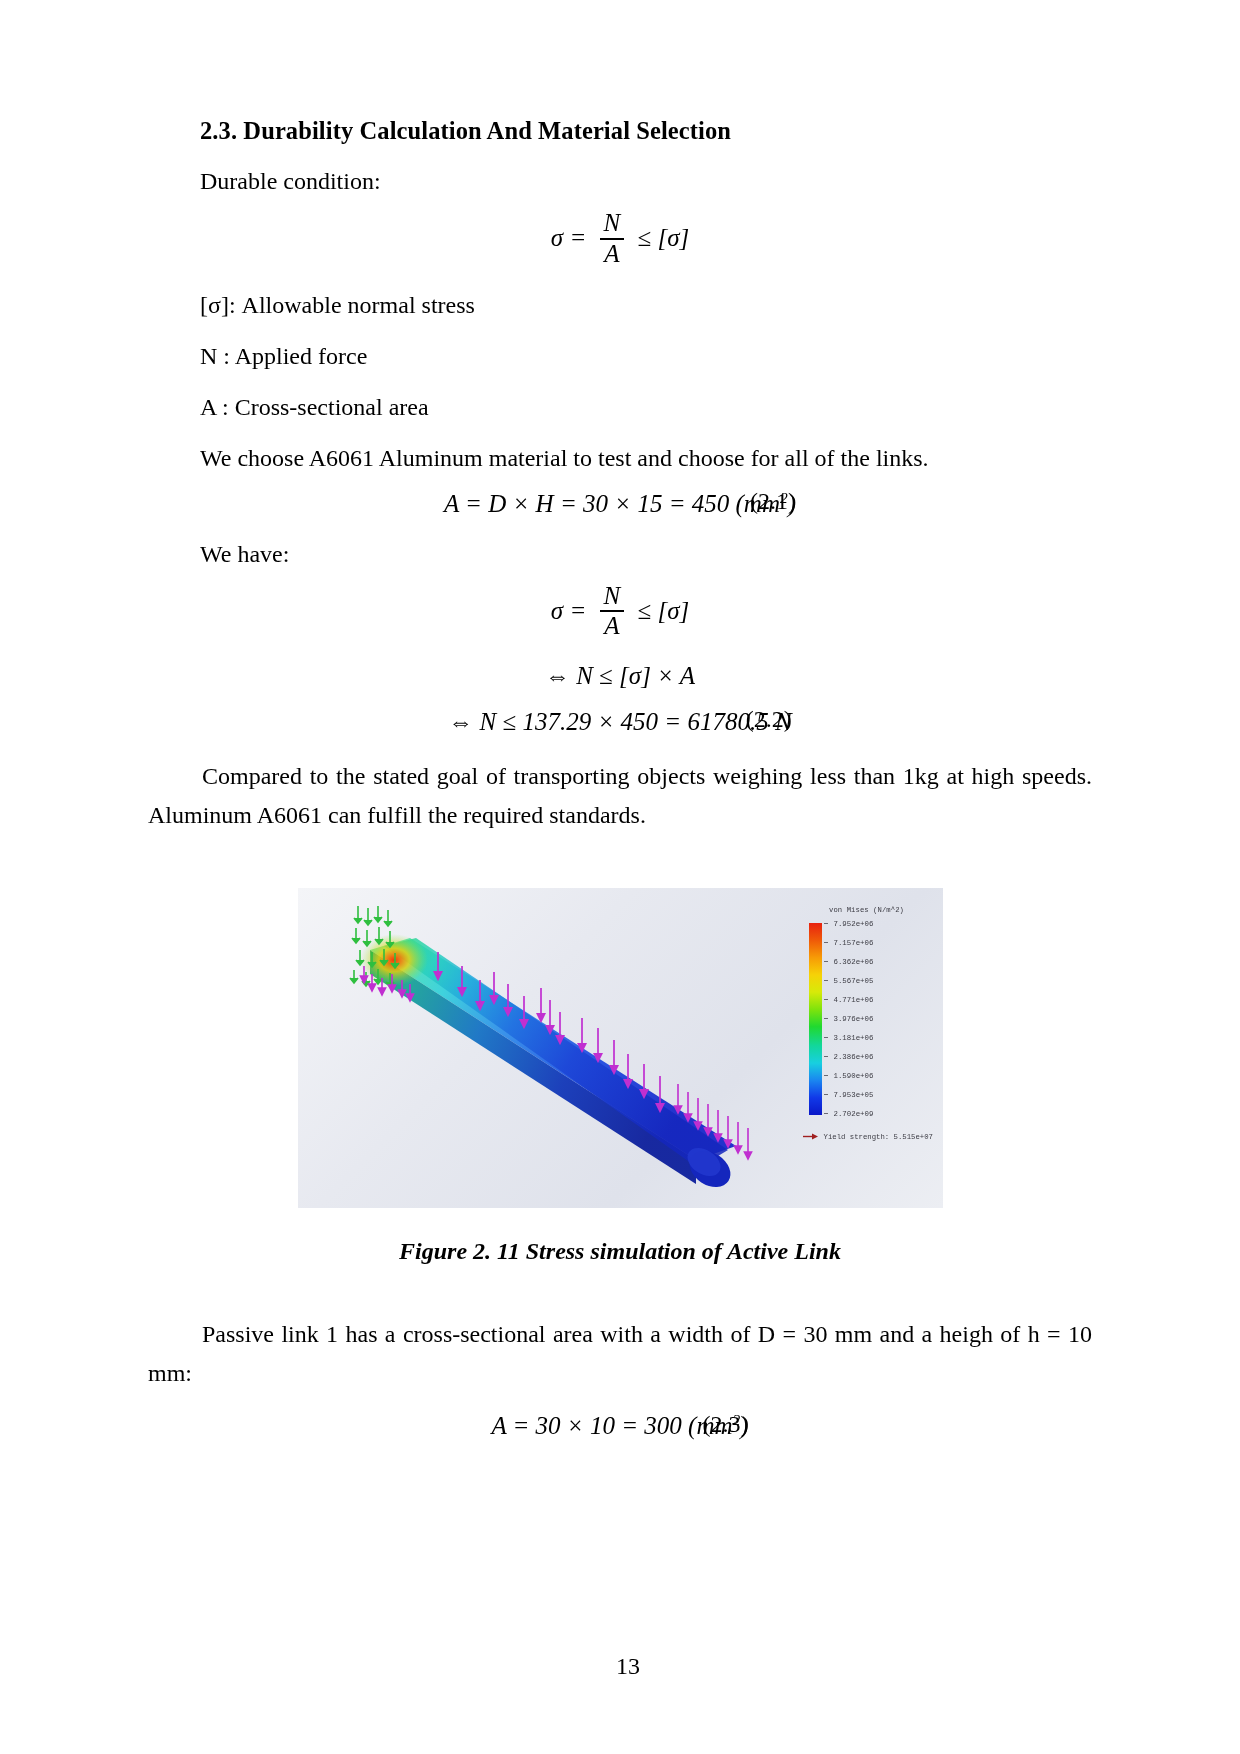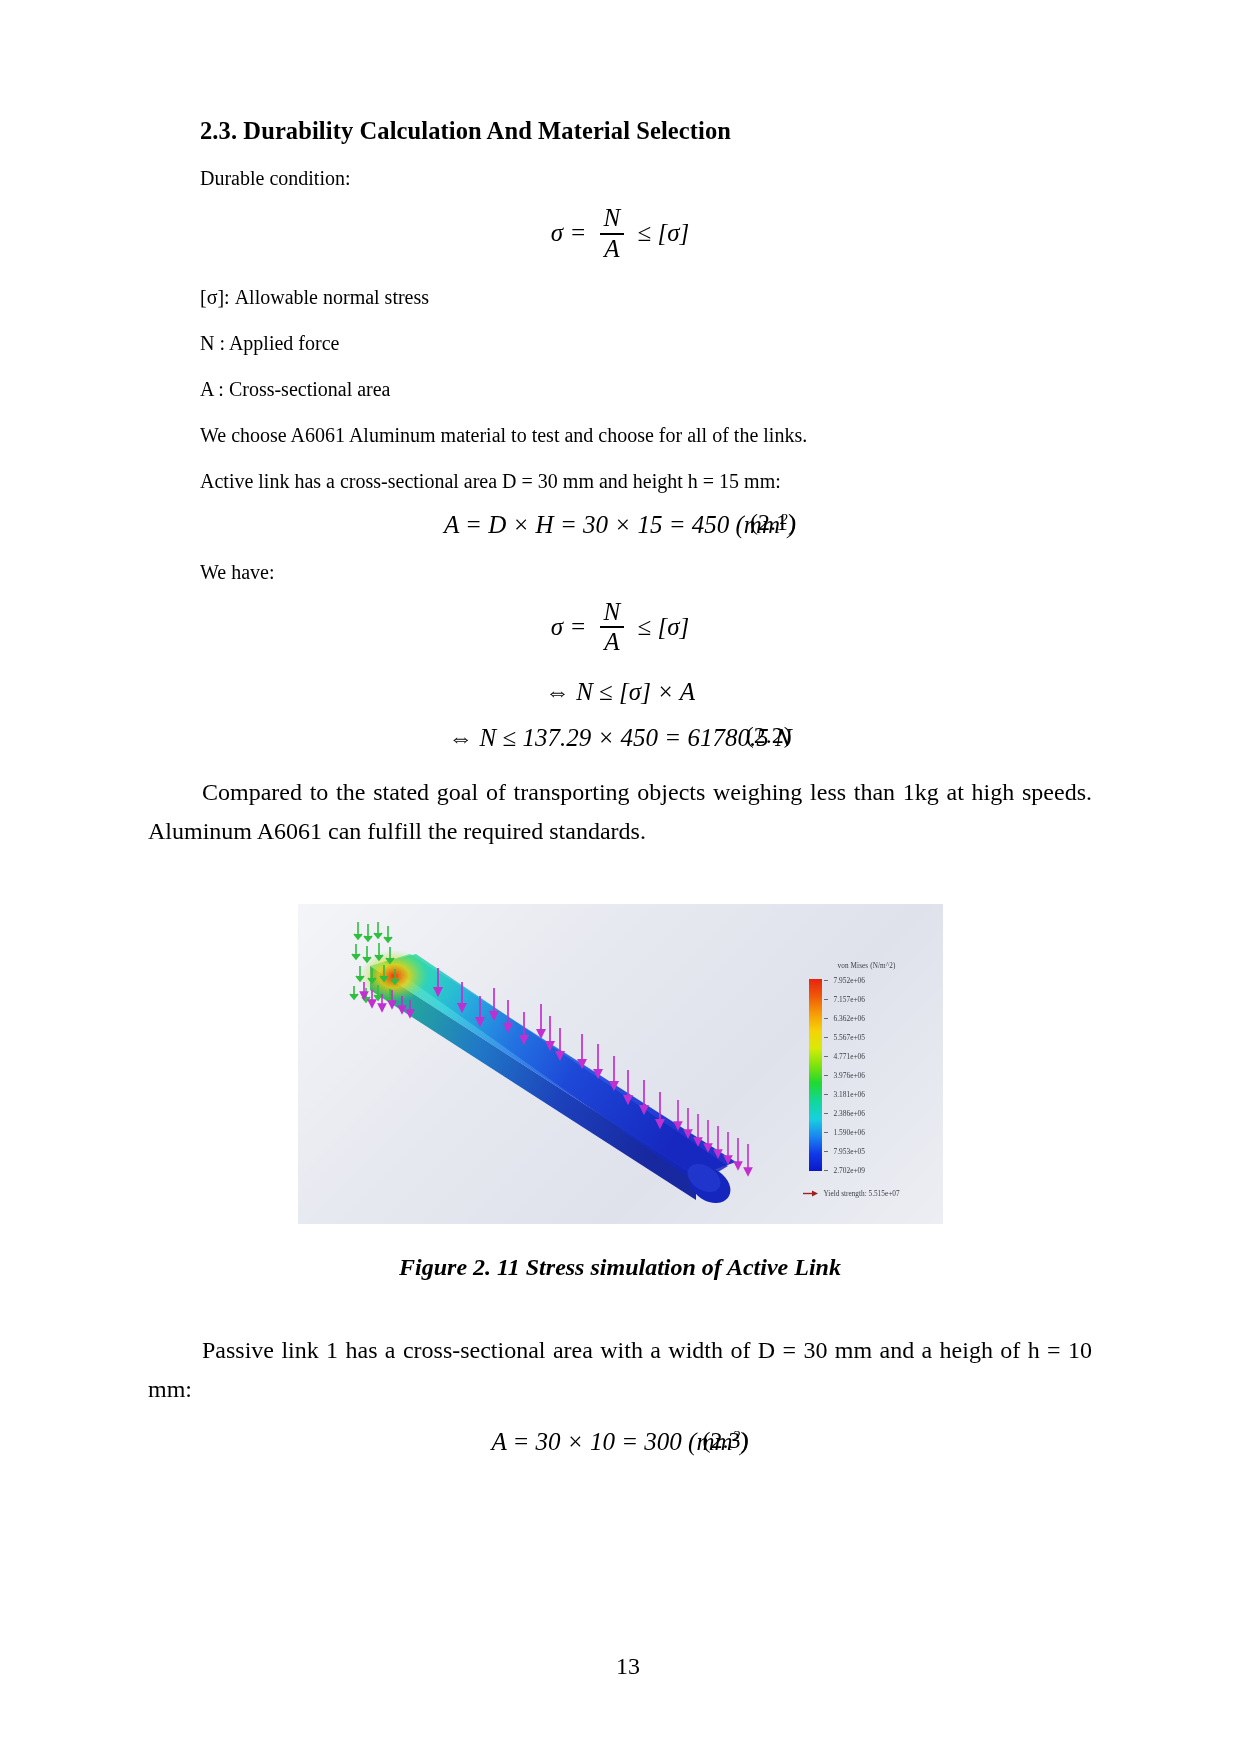--- a/index.html
+++ b/index.html
@@ -30,21 +30,21 @@
 
   h1.section-heading {
     font-size: 24.5px;
     font-weight: bold;
     margin: 20px 0 0 52px;
     letter-spacing: 0.1px;
     line-height: 1.2;
   }
 
   p.body-line {
-    font-size: 20px;
+    font-size: 24px;
     margin: 21px 0 0 52px;
     line-height: 1.25;
   }
   p.body-para {
     font-size: 24px;
     margin: 21px 0 0 0;
     line-height: 1.62;
     text-align: justify;
     text-indent: 54px;
   }
@@ -127,23 +127,22 @@
 
   
   .beam-svg { position: absolute; left: 0; top: 0; }
 
   
   .legend {
     position: absolute;
     right: 12px;
     top: 18px;
     width: 128px;
-    font-family: Liberation Serif, serif;
+    font-family: Liberation Mono, monospace;
     color: #3a3a42;
-    margin-top: 40px;
   }
   .legend-title {
     font-size: 7.2px;
     margin-bottom: 7px;
     letter-spacing: 0.1px;
   }
   .legend-body { position: relative; height: 196px; }
   .legend-bar {
     position: absolute;
     left: 6px; top: 2px;
@@ -232,21 +231,20 @@
         <span>≤</span>
         <span>[σ]</span>
       </span>
     </div>
 
     <p class="body-line">[σ]: Allowable normal stress</p>
     <p class="body-line">N : Applied force</p>
     <p class="body-line">A : Cross-sectional area</p>
 
     <p class="body-line">We choose A6061 Aluminum material to test and choose for all of the links.</p>
-    <p class="body-line">Active link has a cross-sectional area D = 30 mm and height h = 15 mm:</p>
 
     <div class="eq-display">
       <span class="eq-row">
         <span class="eq-center eq-bold">
           <span>A = D × H = 30 × 15 = 450 (mm</span><sup class="sq">2</sup><span>)</span>
         </span>
         <span class="eq-num">(2.1)</span>
       </span>
     </div>
 

